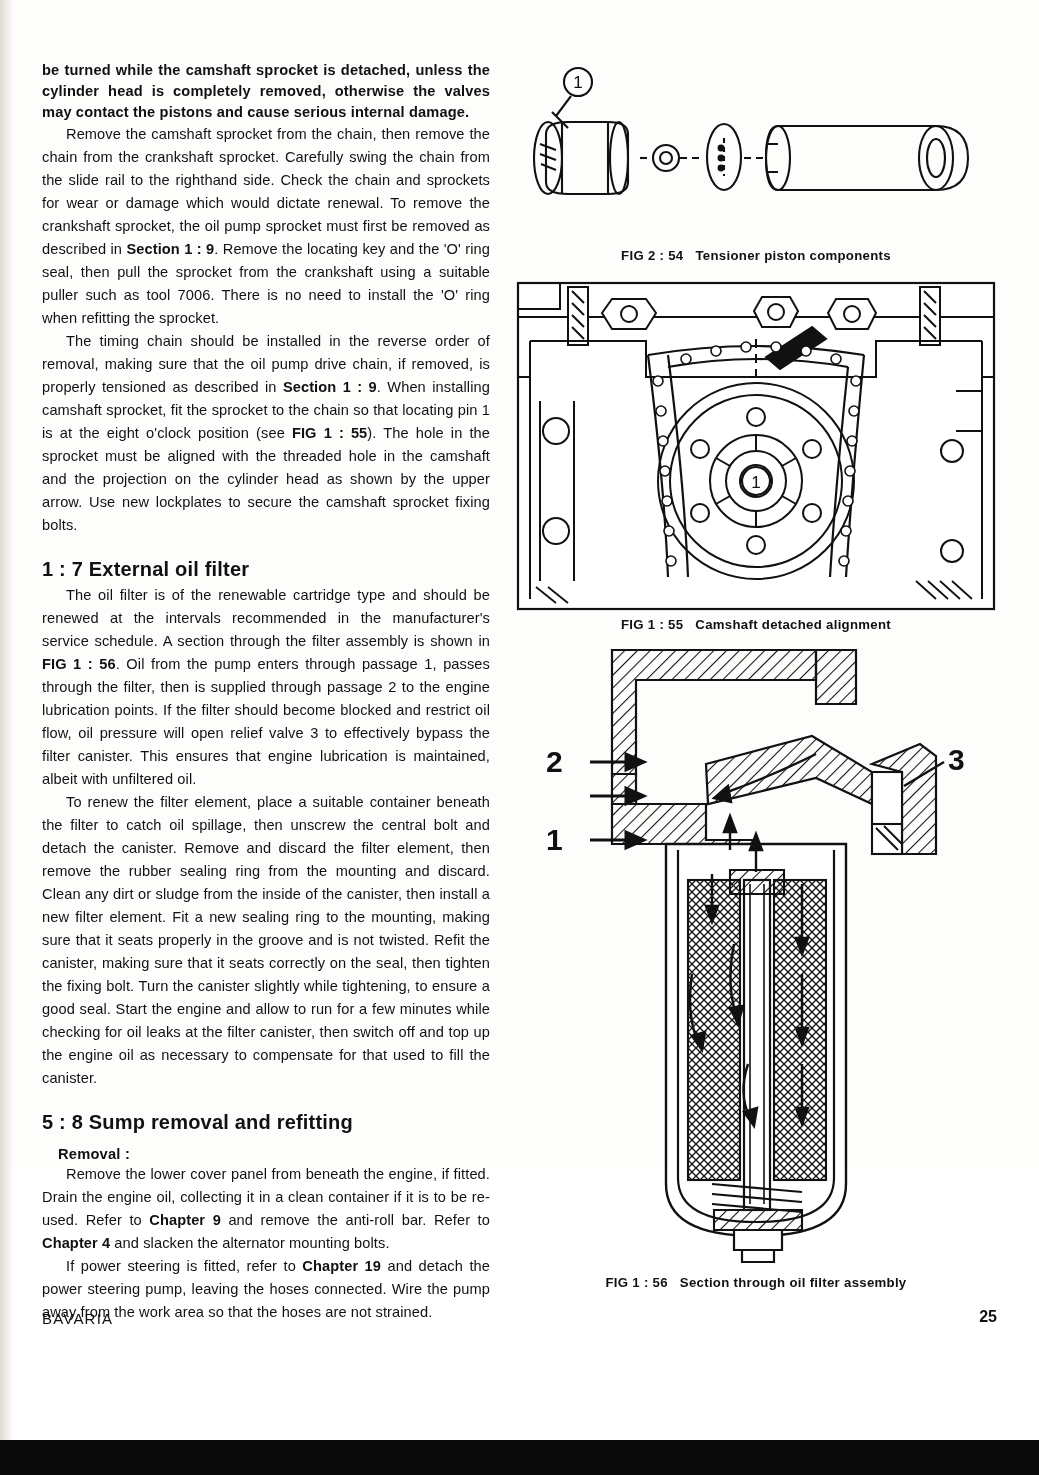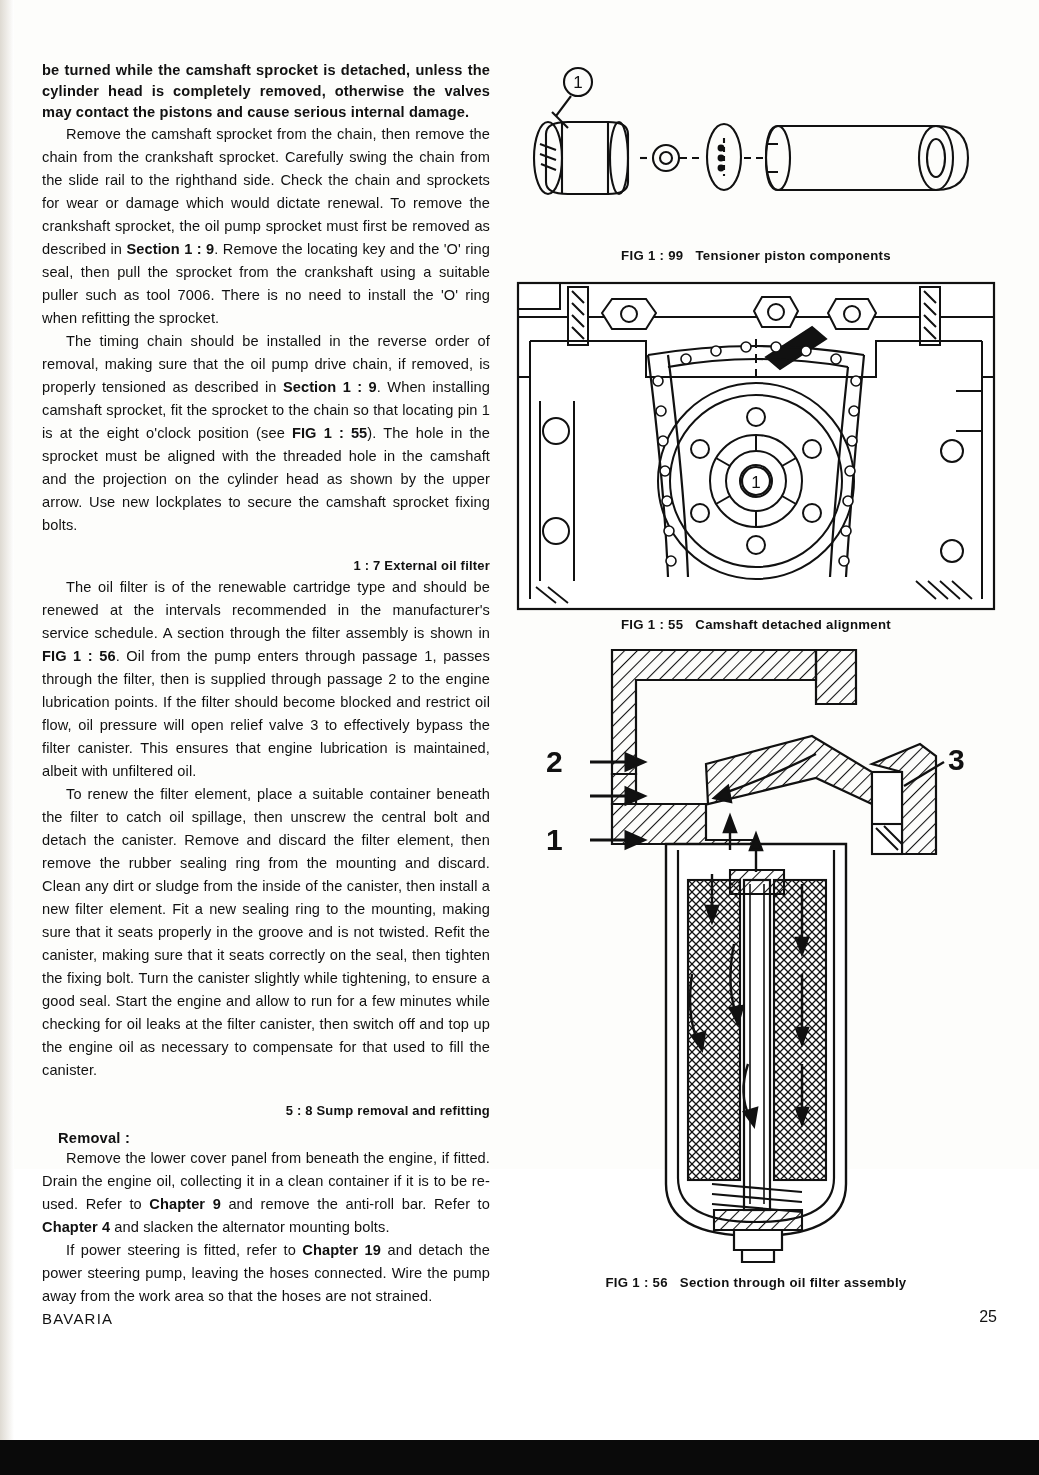--- a/index.html
+++ b/index.html
@@ -46,25 +46,24 @@
   p.body.indent { text-indent: 24px; }
   p.lead {
     margin: 0;
     font-size: 14.6px;
     line-height: 21.1px;
     text-align: justify;
     font-weight: bold;
     letter-spacing: 0.15px;
   }
   h3.heading {
-    font-size: 13px;
+    font-size: 20px;
     font-weight: bold;
     margin: 21px 0 3px 0;
     letter-spacing: 0.2px;
-    text-align: right;
   }
   h4.subheading {
     font-size: 14.7px;
     font-weight: bold;
     margin: 12px 0 1px 16px;
     letter-spacing: 0.2px;
   }
   b { font-weight: bold; }
 
   
@@ -84,21 +83,21 @@
     left: 42px;
     top: 1310px;
     font-size: 15px;
     letter-spacing: 1.2px;
   }
   .footer-page {
     position: absolute;
     right: 42px;
     top: 1308px;
     font-size: 16px;
-    font-weight: normal;
+    font-weight: bold;
   }
   .bottom-bar {
     position: absolute;
     left: 0;
     top: 1440px;
     width: 1039px;
     height: 35px;
     background: #0a0a0a;
   }
   .edge-left {
@@ -169,21 +168,21 @@
           <path d="M228 106 L252 106" stroke-dasharray="7 5"></path>
 
           <path d="M262 74 L420 74 Q452 74 452 106 Q452 138 420 138 L262 138 Q250 138 250 106 Q250 74 262 74 Z"></path>
           <ellipse cx="262" cy="106" rx="12" ry="32"></ellipse>
           <ellipse cx="420" cy="106" rx="17" ry="32"></ellipse>
           <ellipse cx="420" cy="106" rx="9" ry="19"></ellipse>
           <path d="M250 92 L262 92 M250 120 L262 120"></path>
         </g>
       </svg>
       <div class="fig-caption">
-        <span class="num">FIG 1 : 99</span><span>Tensioner piston components</span>
+        <span class="num">FIG 2 : 54</span><span>Tensioner piston components</span>
       </div>
     </div>
 
     <div class="figure" style="margin-top:18px;">
       <svg width="480" height="330" viewBox="0 0 480 330">
         <rect x="2" y="2" width="476" height="326" fill="#ffffff" stroke="#111" stroke-width="2.2"></rect>
         <g stroke="#111" fill="none" stroke-width="2">
 
           <path d="M2 36 L478 36" stroke-width="2"></path>
           <path d="M2 28 L44 28 L44 2"></path>

